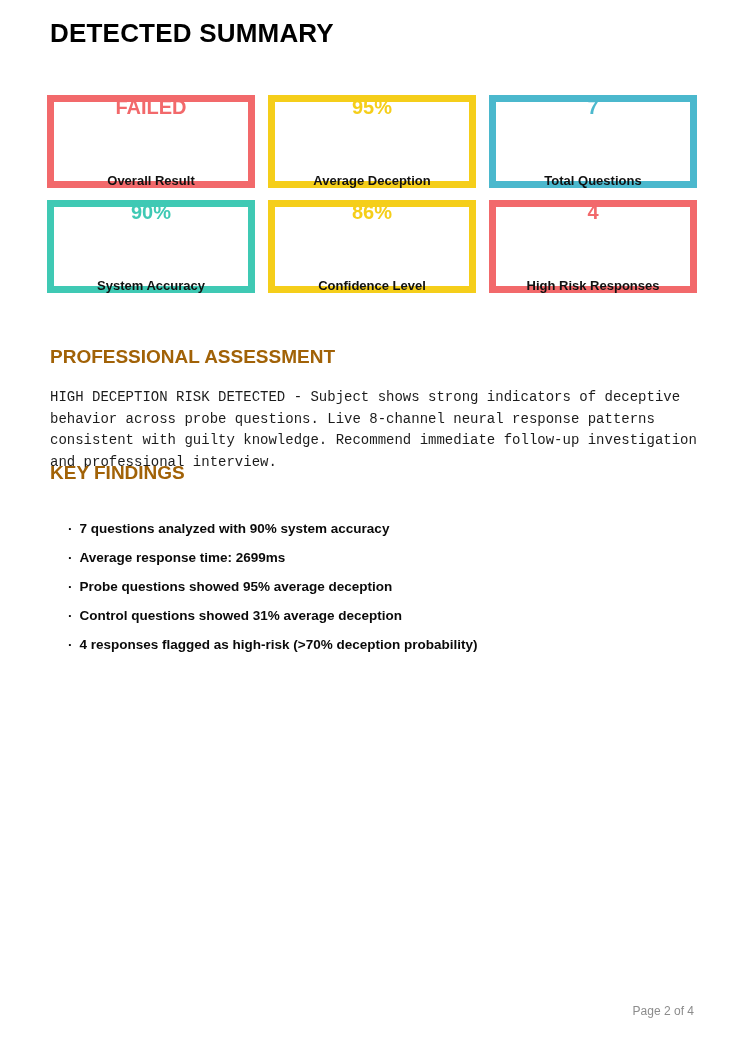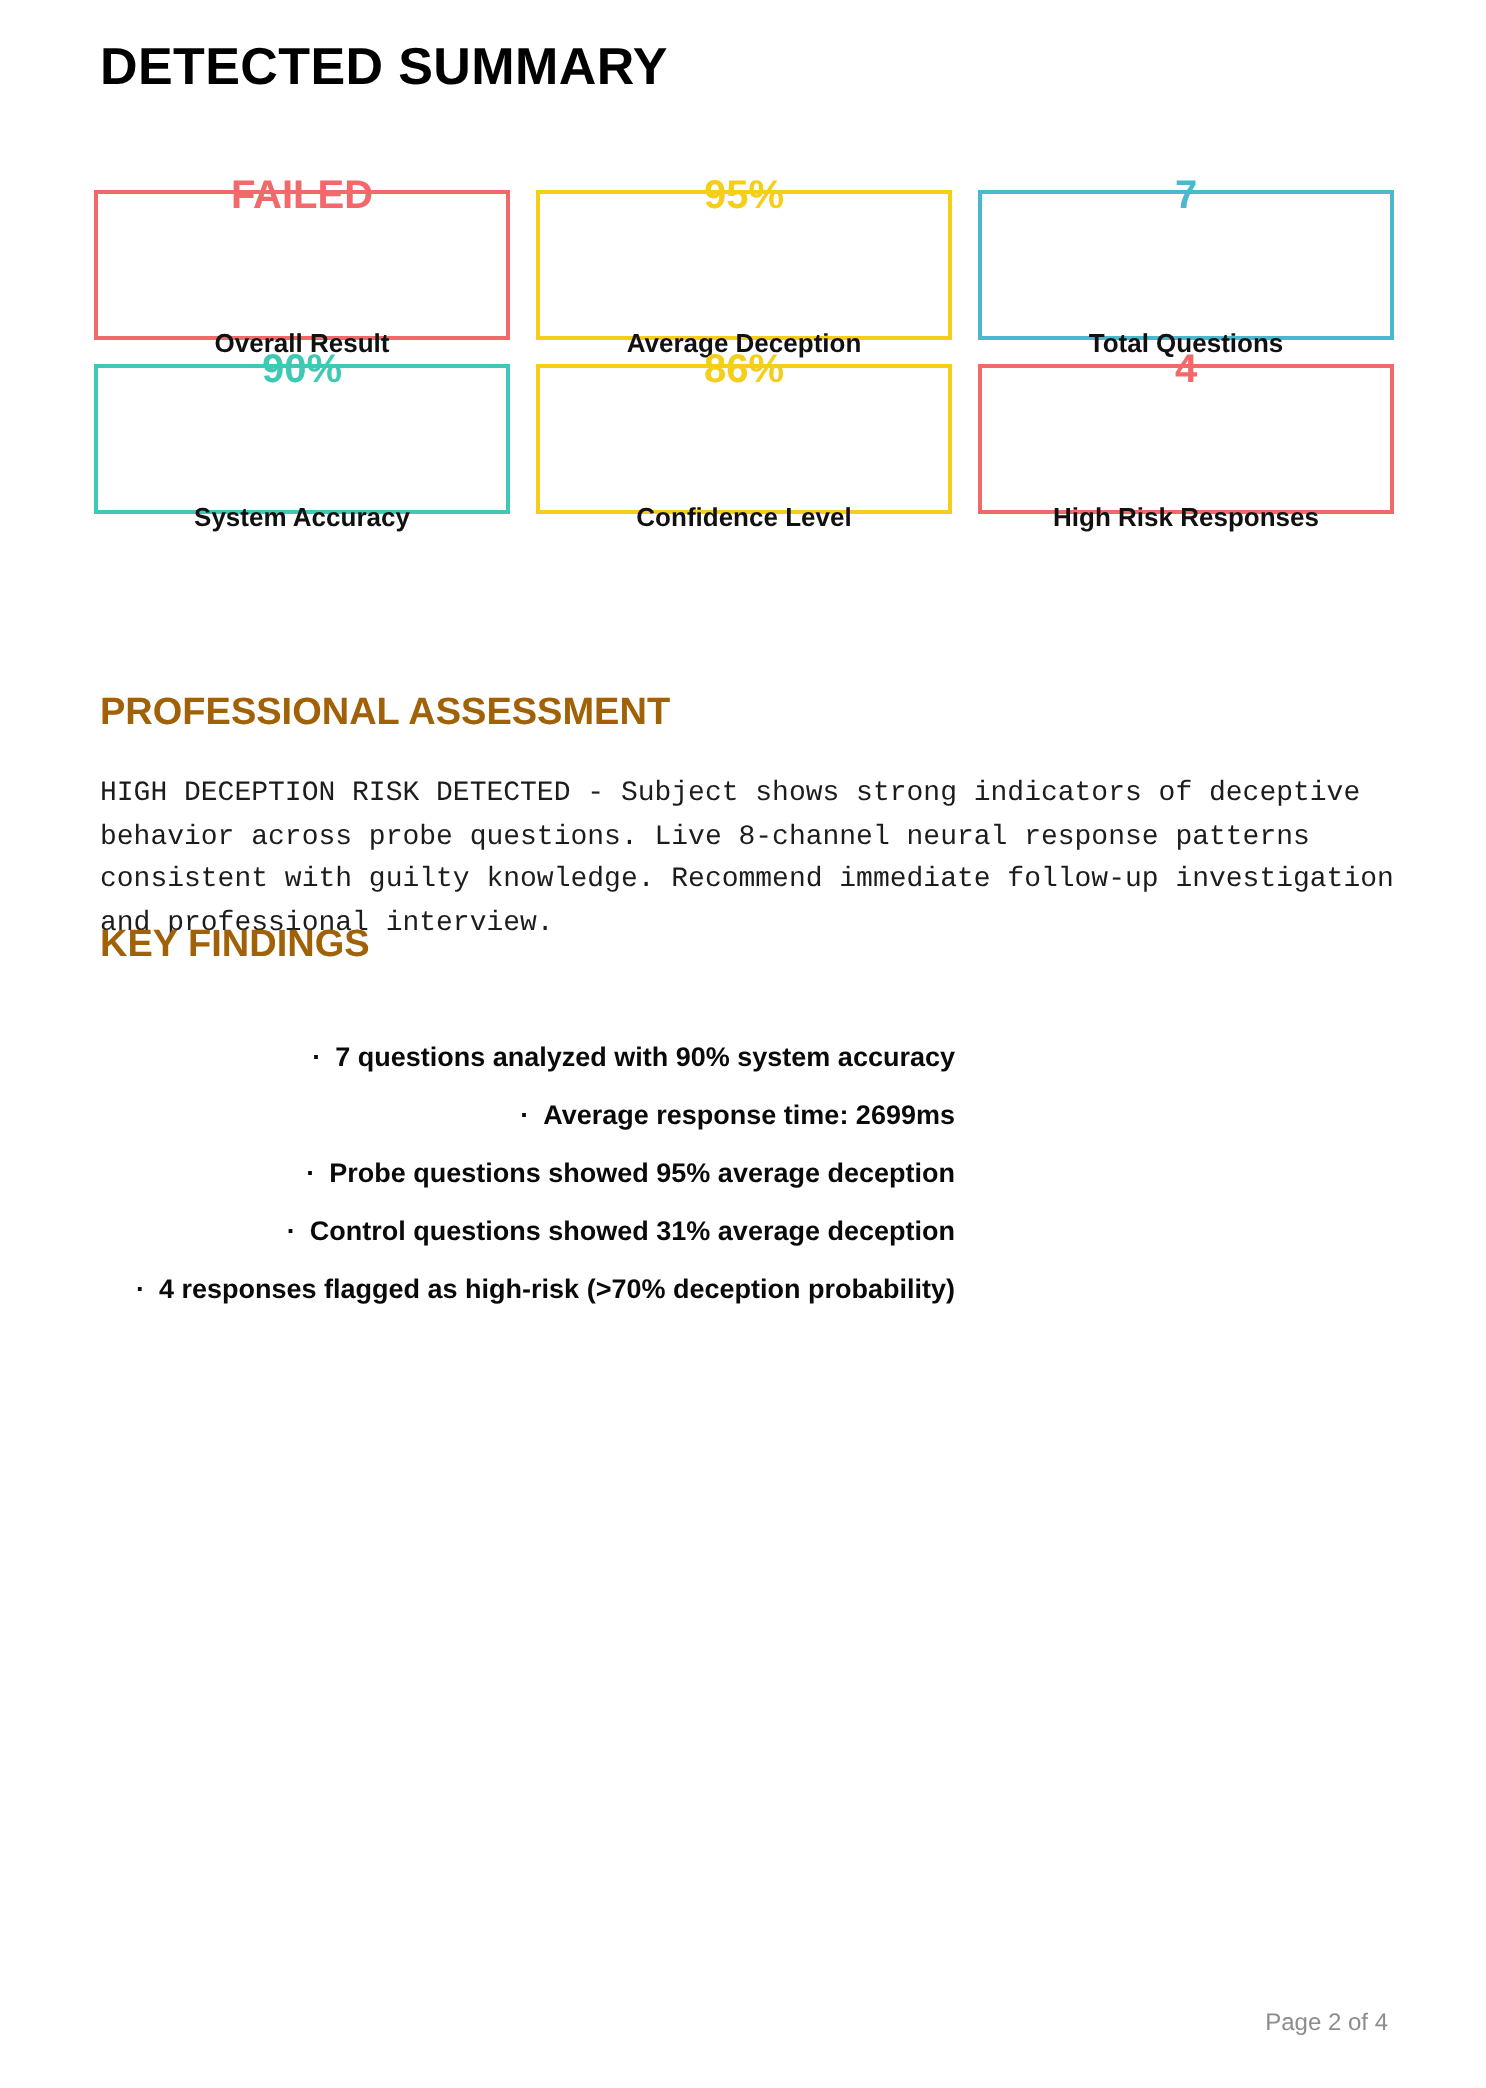--- a/index.html
+++ b/index.html
@@ -34,23 +34,23 @@
     position: absolute;
     left: 47px;
     top: 95px;
     width: 650px;
     display: grid;
     grid-template-columns: repeat(3, 1fr);
     column-gap: 13px;
     row-gap: 12px;
   }
   .card {
-    height: 75px;
+    height: 93px;
     box-sizing: border-box;
-    border: 2px solid #ec4899;
+    border: 7px solid #ec4899;
     background: #ffffff;
     display: flex;
     flex-direction: column;
     align-items: center;
     justify-content: center;
     gap: 13px;
     text-align: center;
   }
   .card-value {
     font-size: 20px;
@@ -86,21 +86,20 @@
     color: #1c1c1c;
     font-family: Liberation Mono, monospace;
   }
   .findings-list {
     position: absolute;
     left: 50px;
     top: 522px;
     margin: 0;
     padding: 0 0 0 18px;
     list-style: none;
-    text-align: right;
   }
   .findings-list li {
     font-size: 13.5px;
     font-weight: bold;
     color: #0a0a0a;
     line-height: 14px;
     margin-bottom: 15px;
     white-space: nowrap;
   }
   .bullet {

